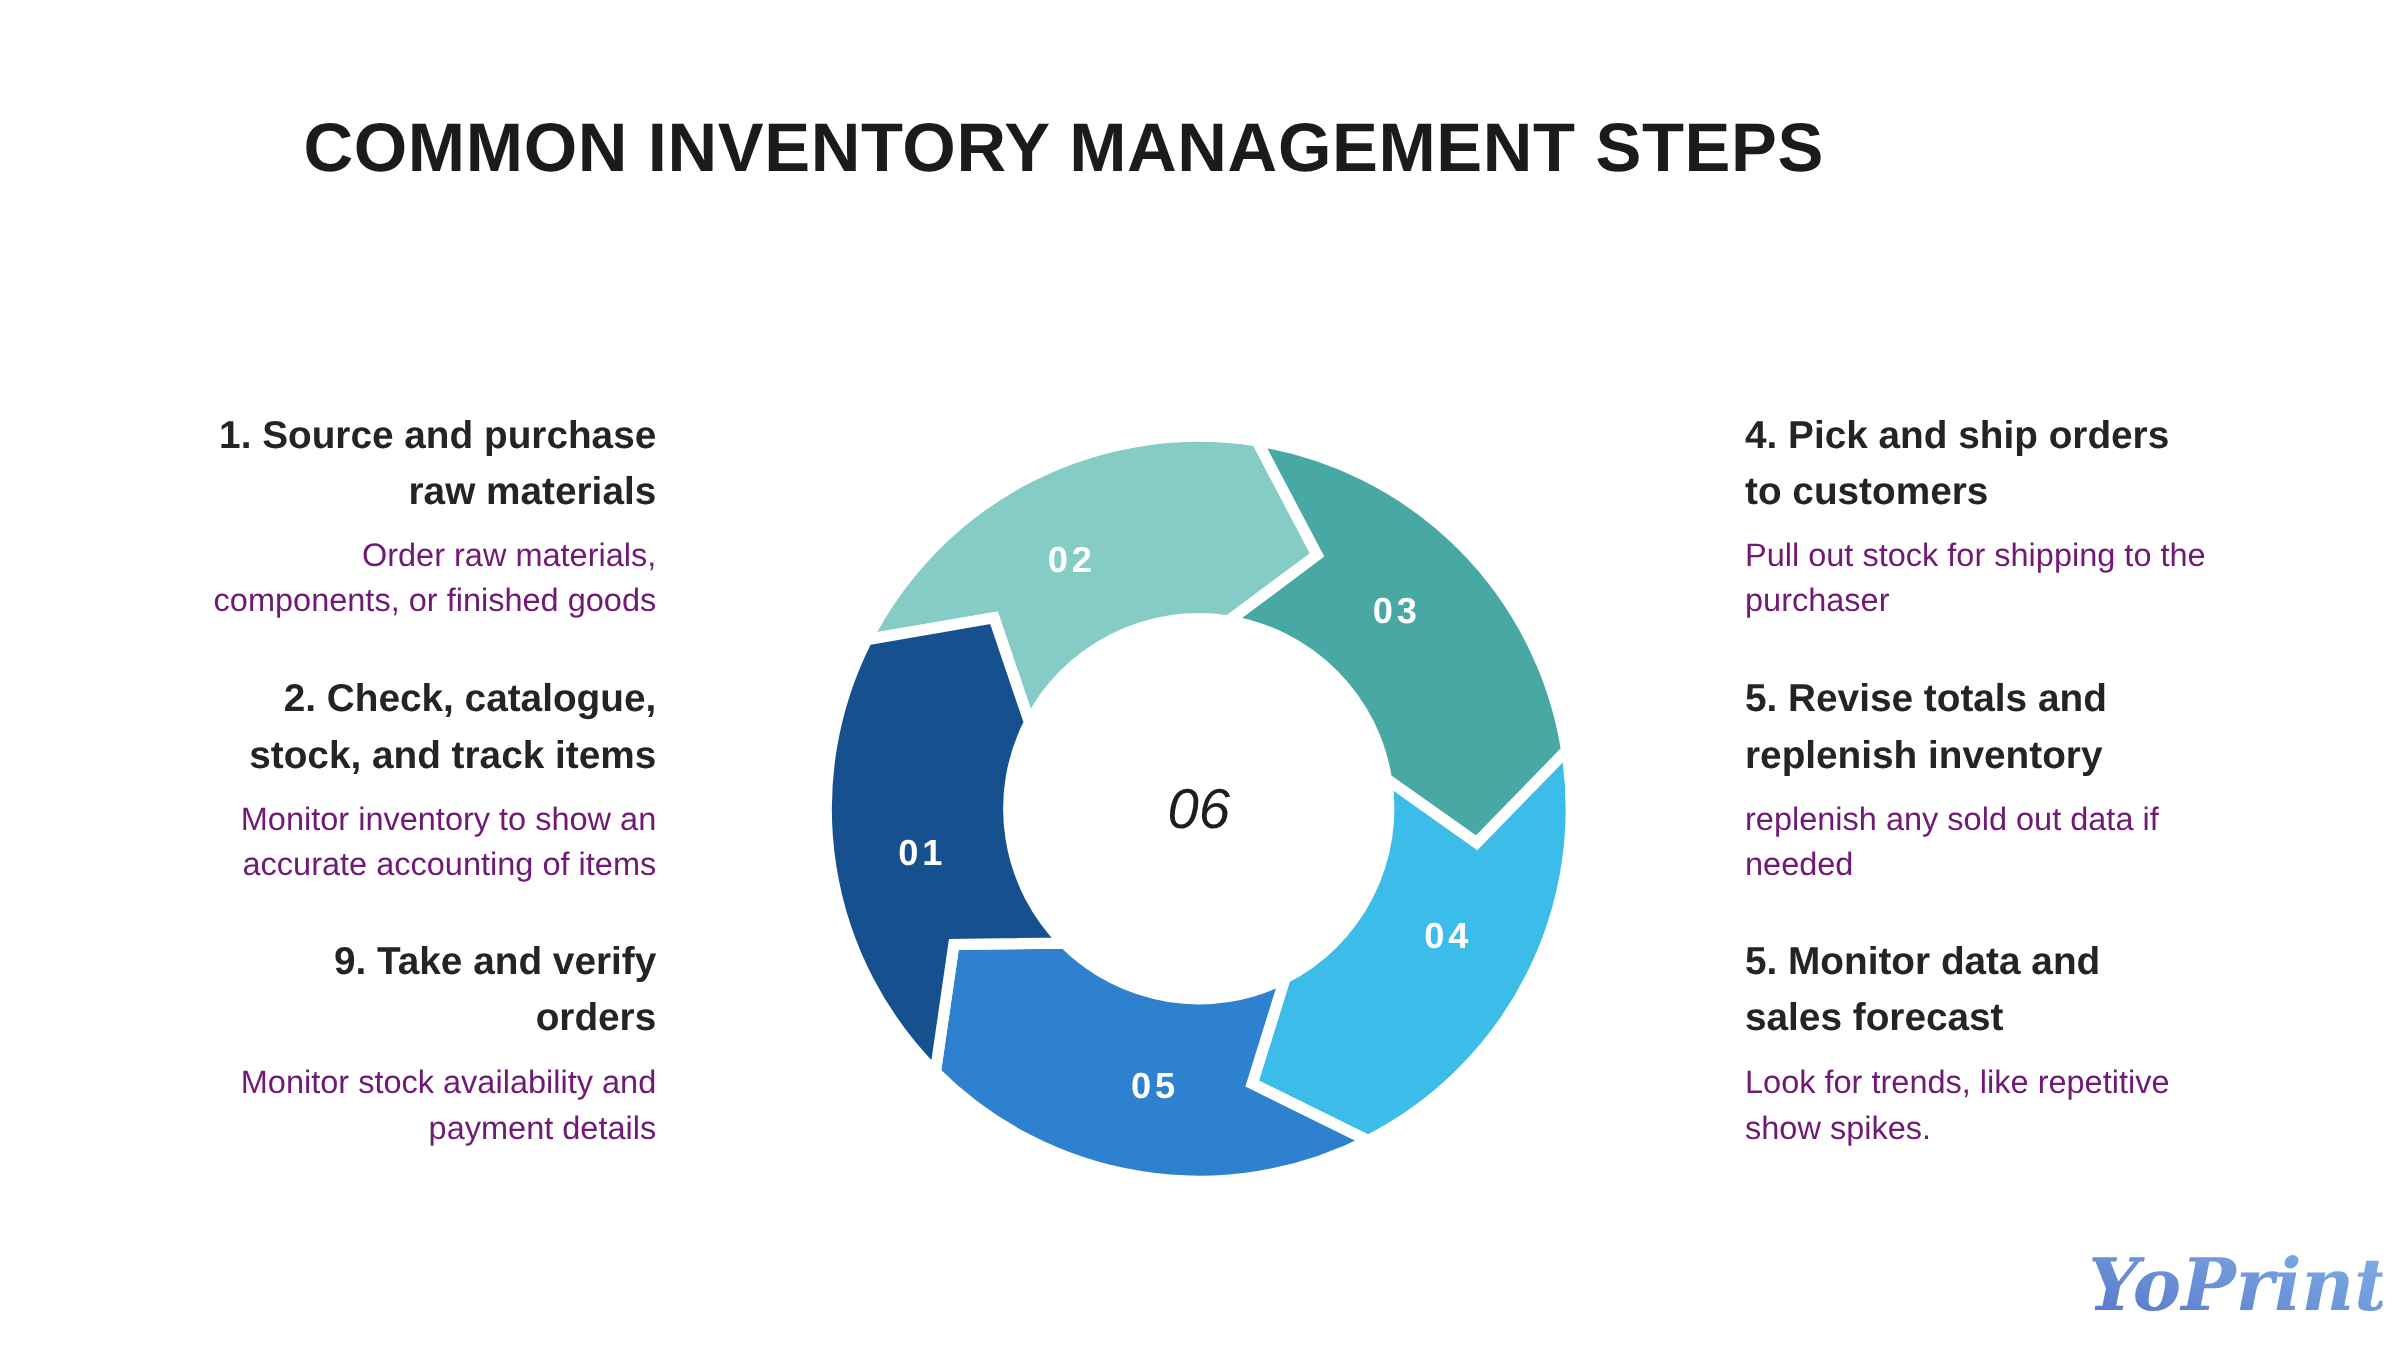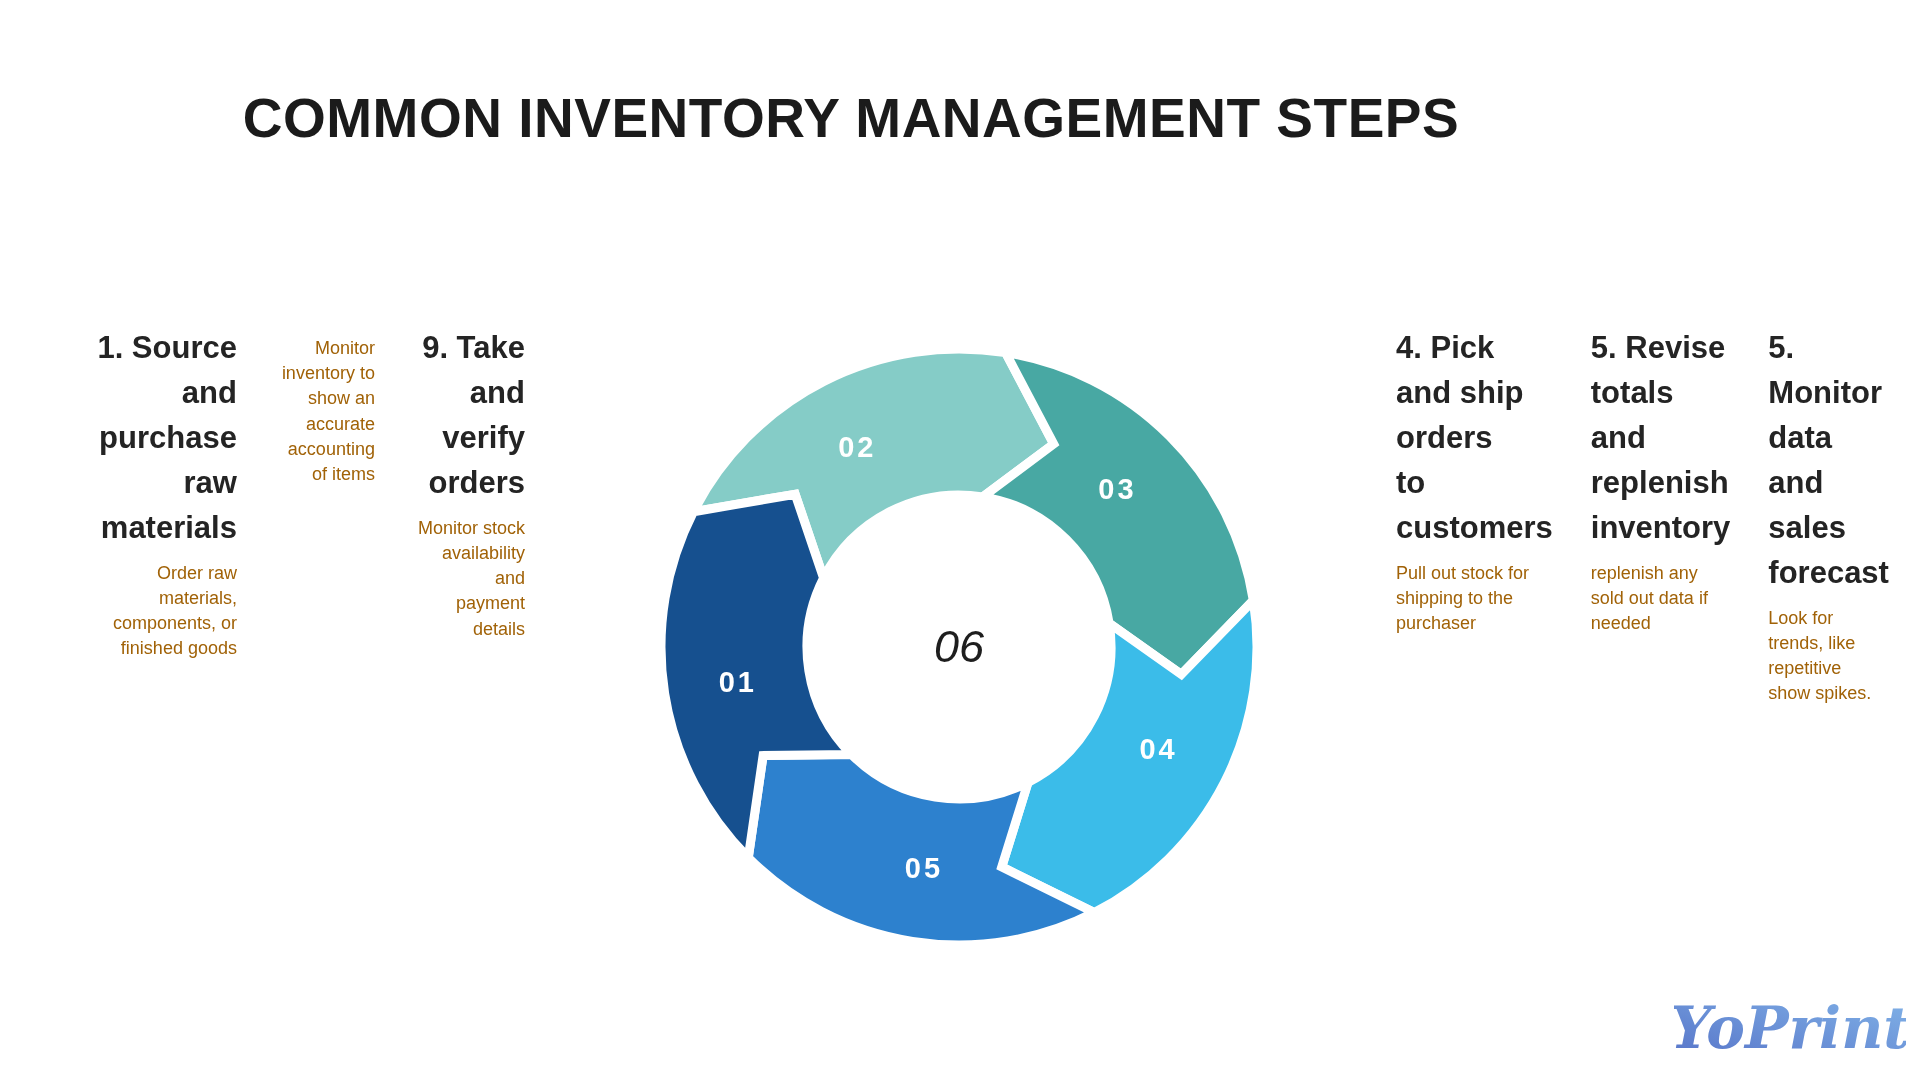--- a/index.html
+++ b/index.html
@@ -6,30 +6,30 @@
   body{
     width:1920px;height:1080px;position:relative;background:#ffffff;
     font-family:"Liberation Sans", sans-serif;overflow:hidden;
   }
   .page-title{
     position:absolute;top:86px;left:0;width:1702px;
     text-align:center;font-size:55px;font-weight:800;letter-spacing:.5px;
     color:#1b1b1b;margin:0;
   }
   .col{
-    position:absolute;top:326px;display:flex;flex-direction:row;gap:38px;
+    position:absolute;top:326px;display:flex;flex-direction:column;gap:38px;
   }
   .col-left{left:85px;width:440px;text-align:right;}
   .col-right{left:1396px;width:480px;text-align:left;}
   .step-heading{
     font-size:31px;line-height:1.45;font-weight:700;color:#242424;
     margin:0;white-space:pre-line;
   }
   .step-desc{
-    font-size:18px;line-height:1.4;font-weight:400;color:#a16207;
+    font-size:26px;line-height:1.4;font-weight:400;color:#701a75;
     margin:10px 0 0 0;white-space:pre-line;
   }
   .wheel-wrap{position:absolute;left:639px;top:327px;width:640px;height:640px;}
   .seg-label{
     font-size:29px;font-weight:700;letter-spacing:3px;fill:#ffffff;
     font-family:"Liberation Sans",sans-serif;
   }
   .center-label{
     font-size:45px;font-style:italic;fill:#1e1e1e;
     font-family:"Liberation Sans",sans-serif;
@@ -46,20 +46,22 @@
 <h1 class="page-title">COMMON INVENTORY MANAGEMENT STEPS</h1>
 
 <div class="col col-left">
   <div class="step">
     <p class="step-heading">1. Source and purchase
 raw materials</p>
     <p class="step-desc">Order raw materials,
 components, or finished goods</p>
   </div>
   <div class="step">
+    <p class="step-heading">2. Check, catalogue,
+stock, and track items</p>
     <p class="step-desc">Monitor inventory to show an
 accurate accounting of items</p>
   </div>
   <div class="step">
     <p class="step-heading">9. Take and verify
 orders</p>
     <p class="step-desc">Monitor stock availability and
 payment details</p>
   </div>
 </div>

